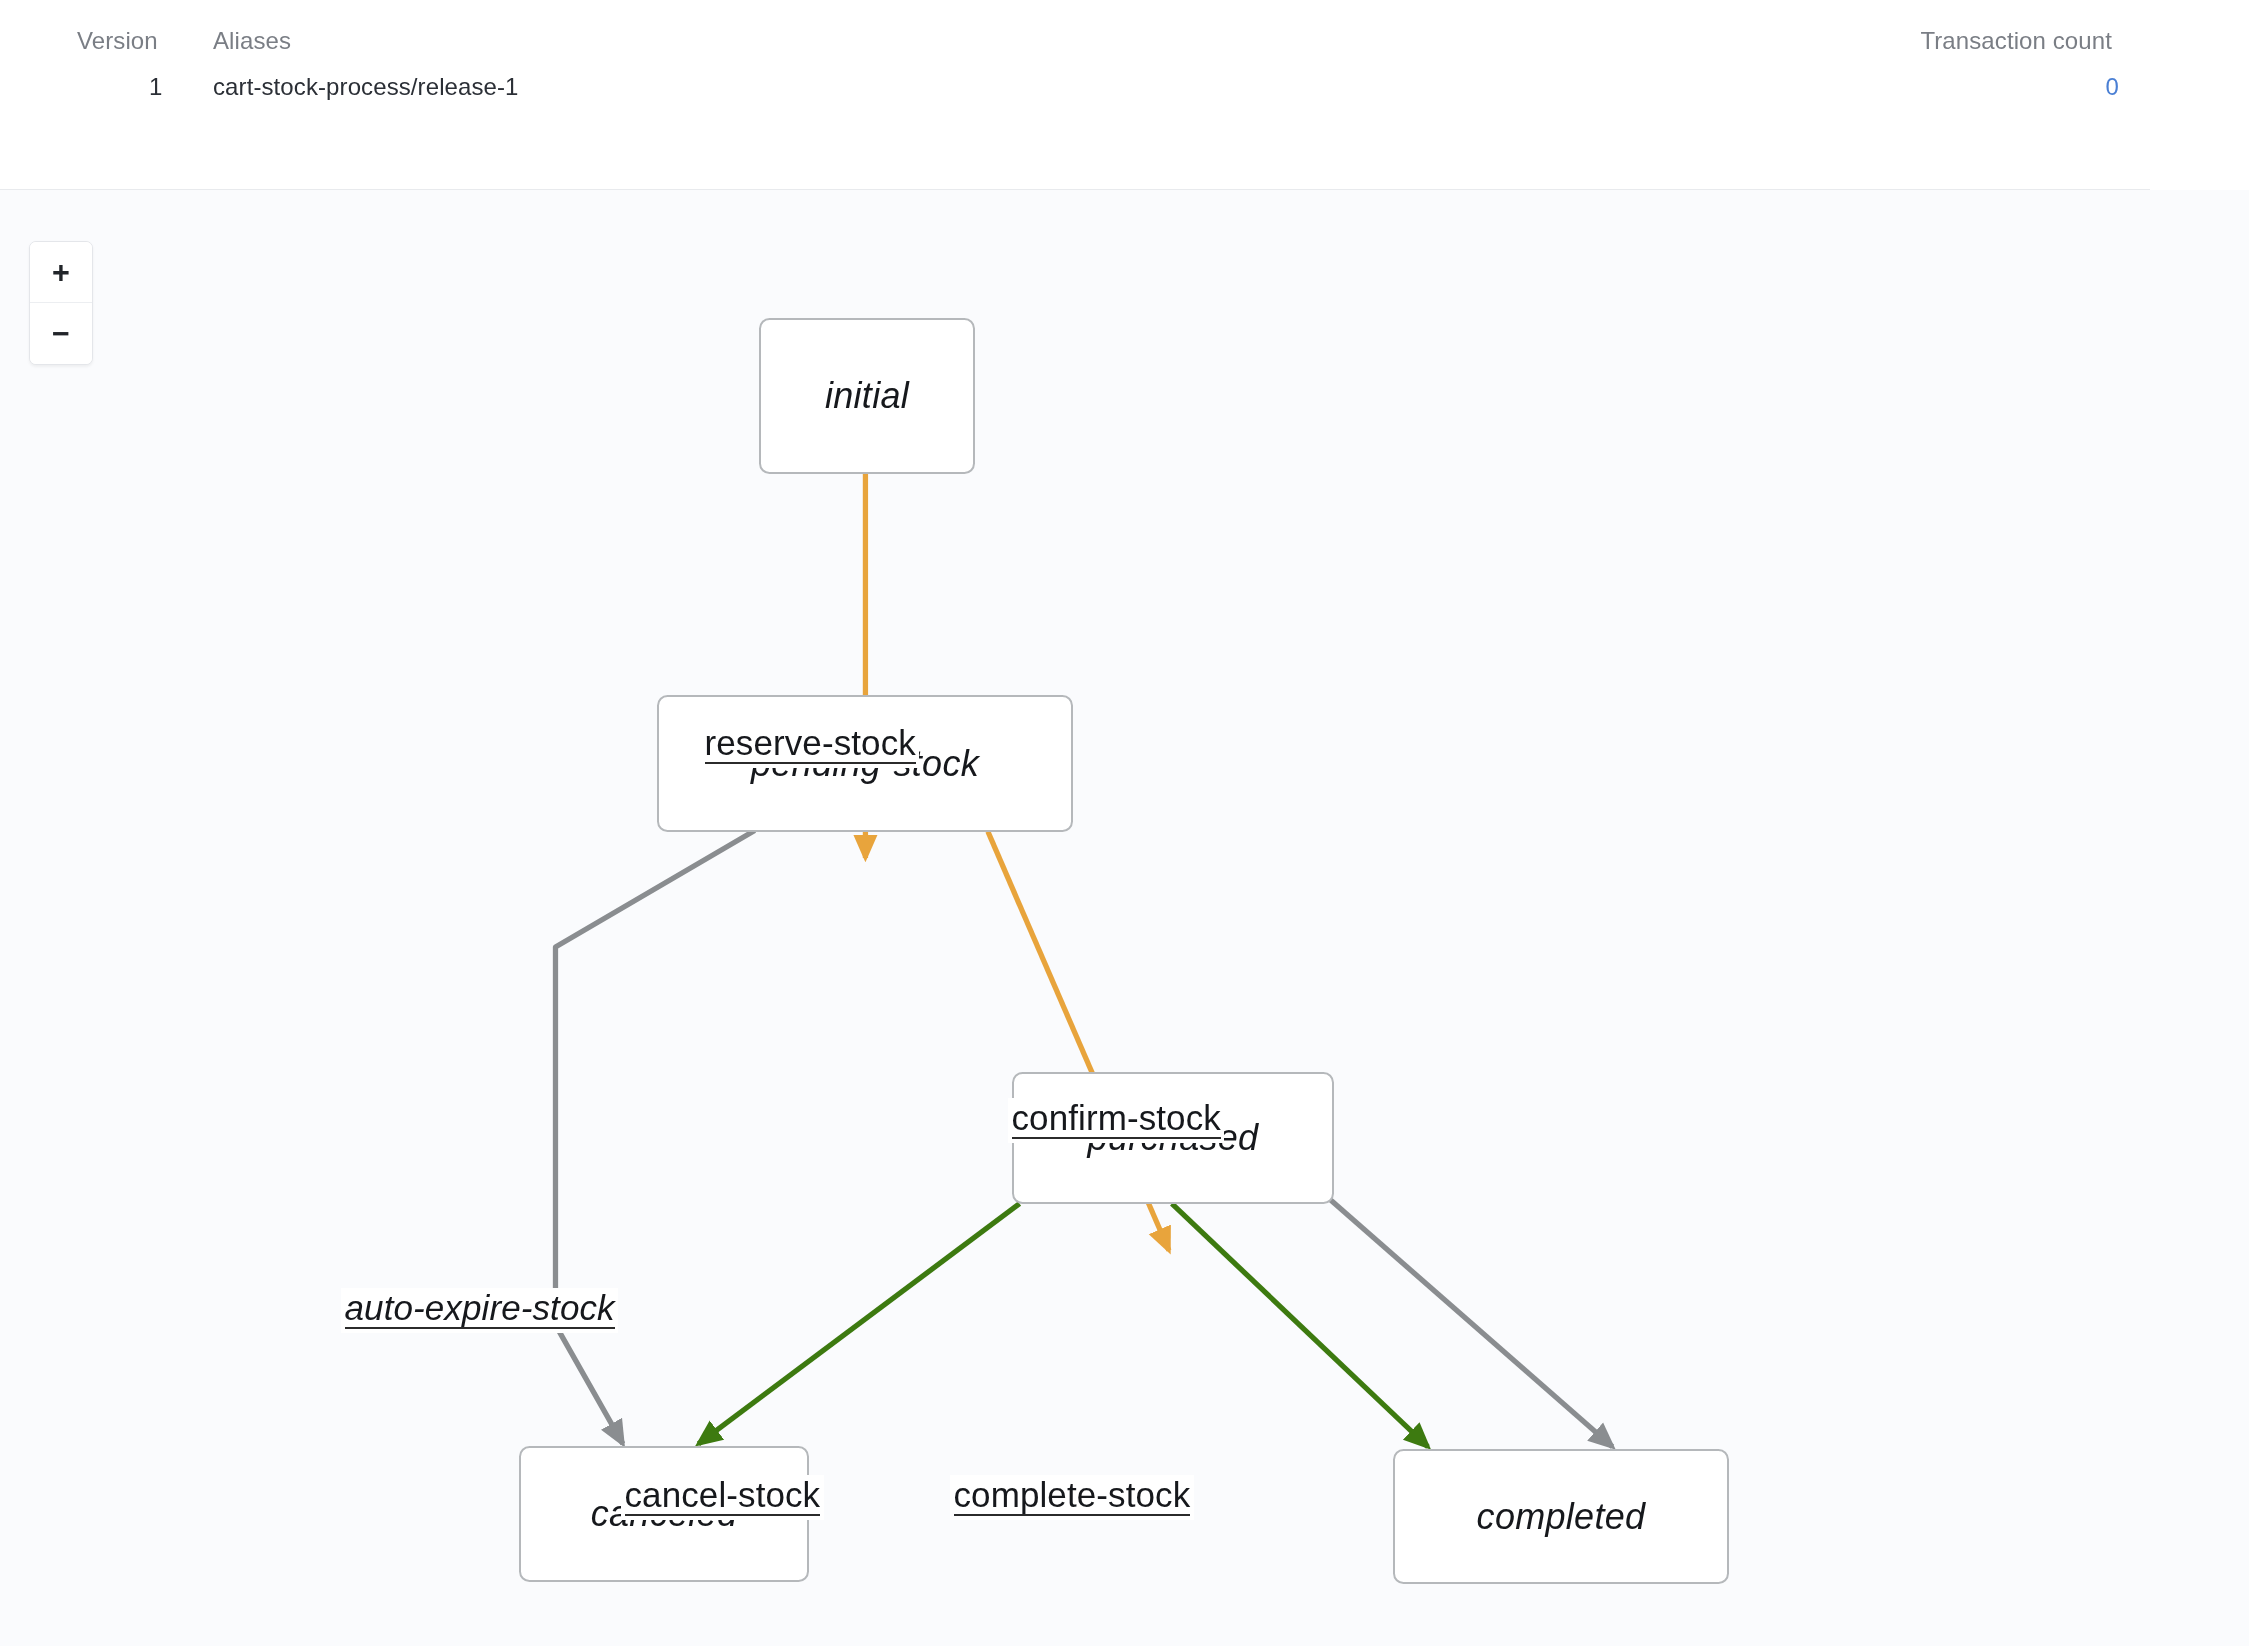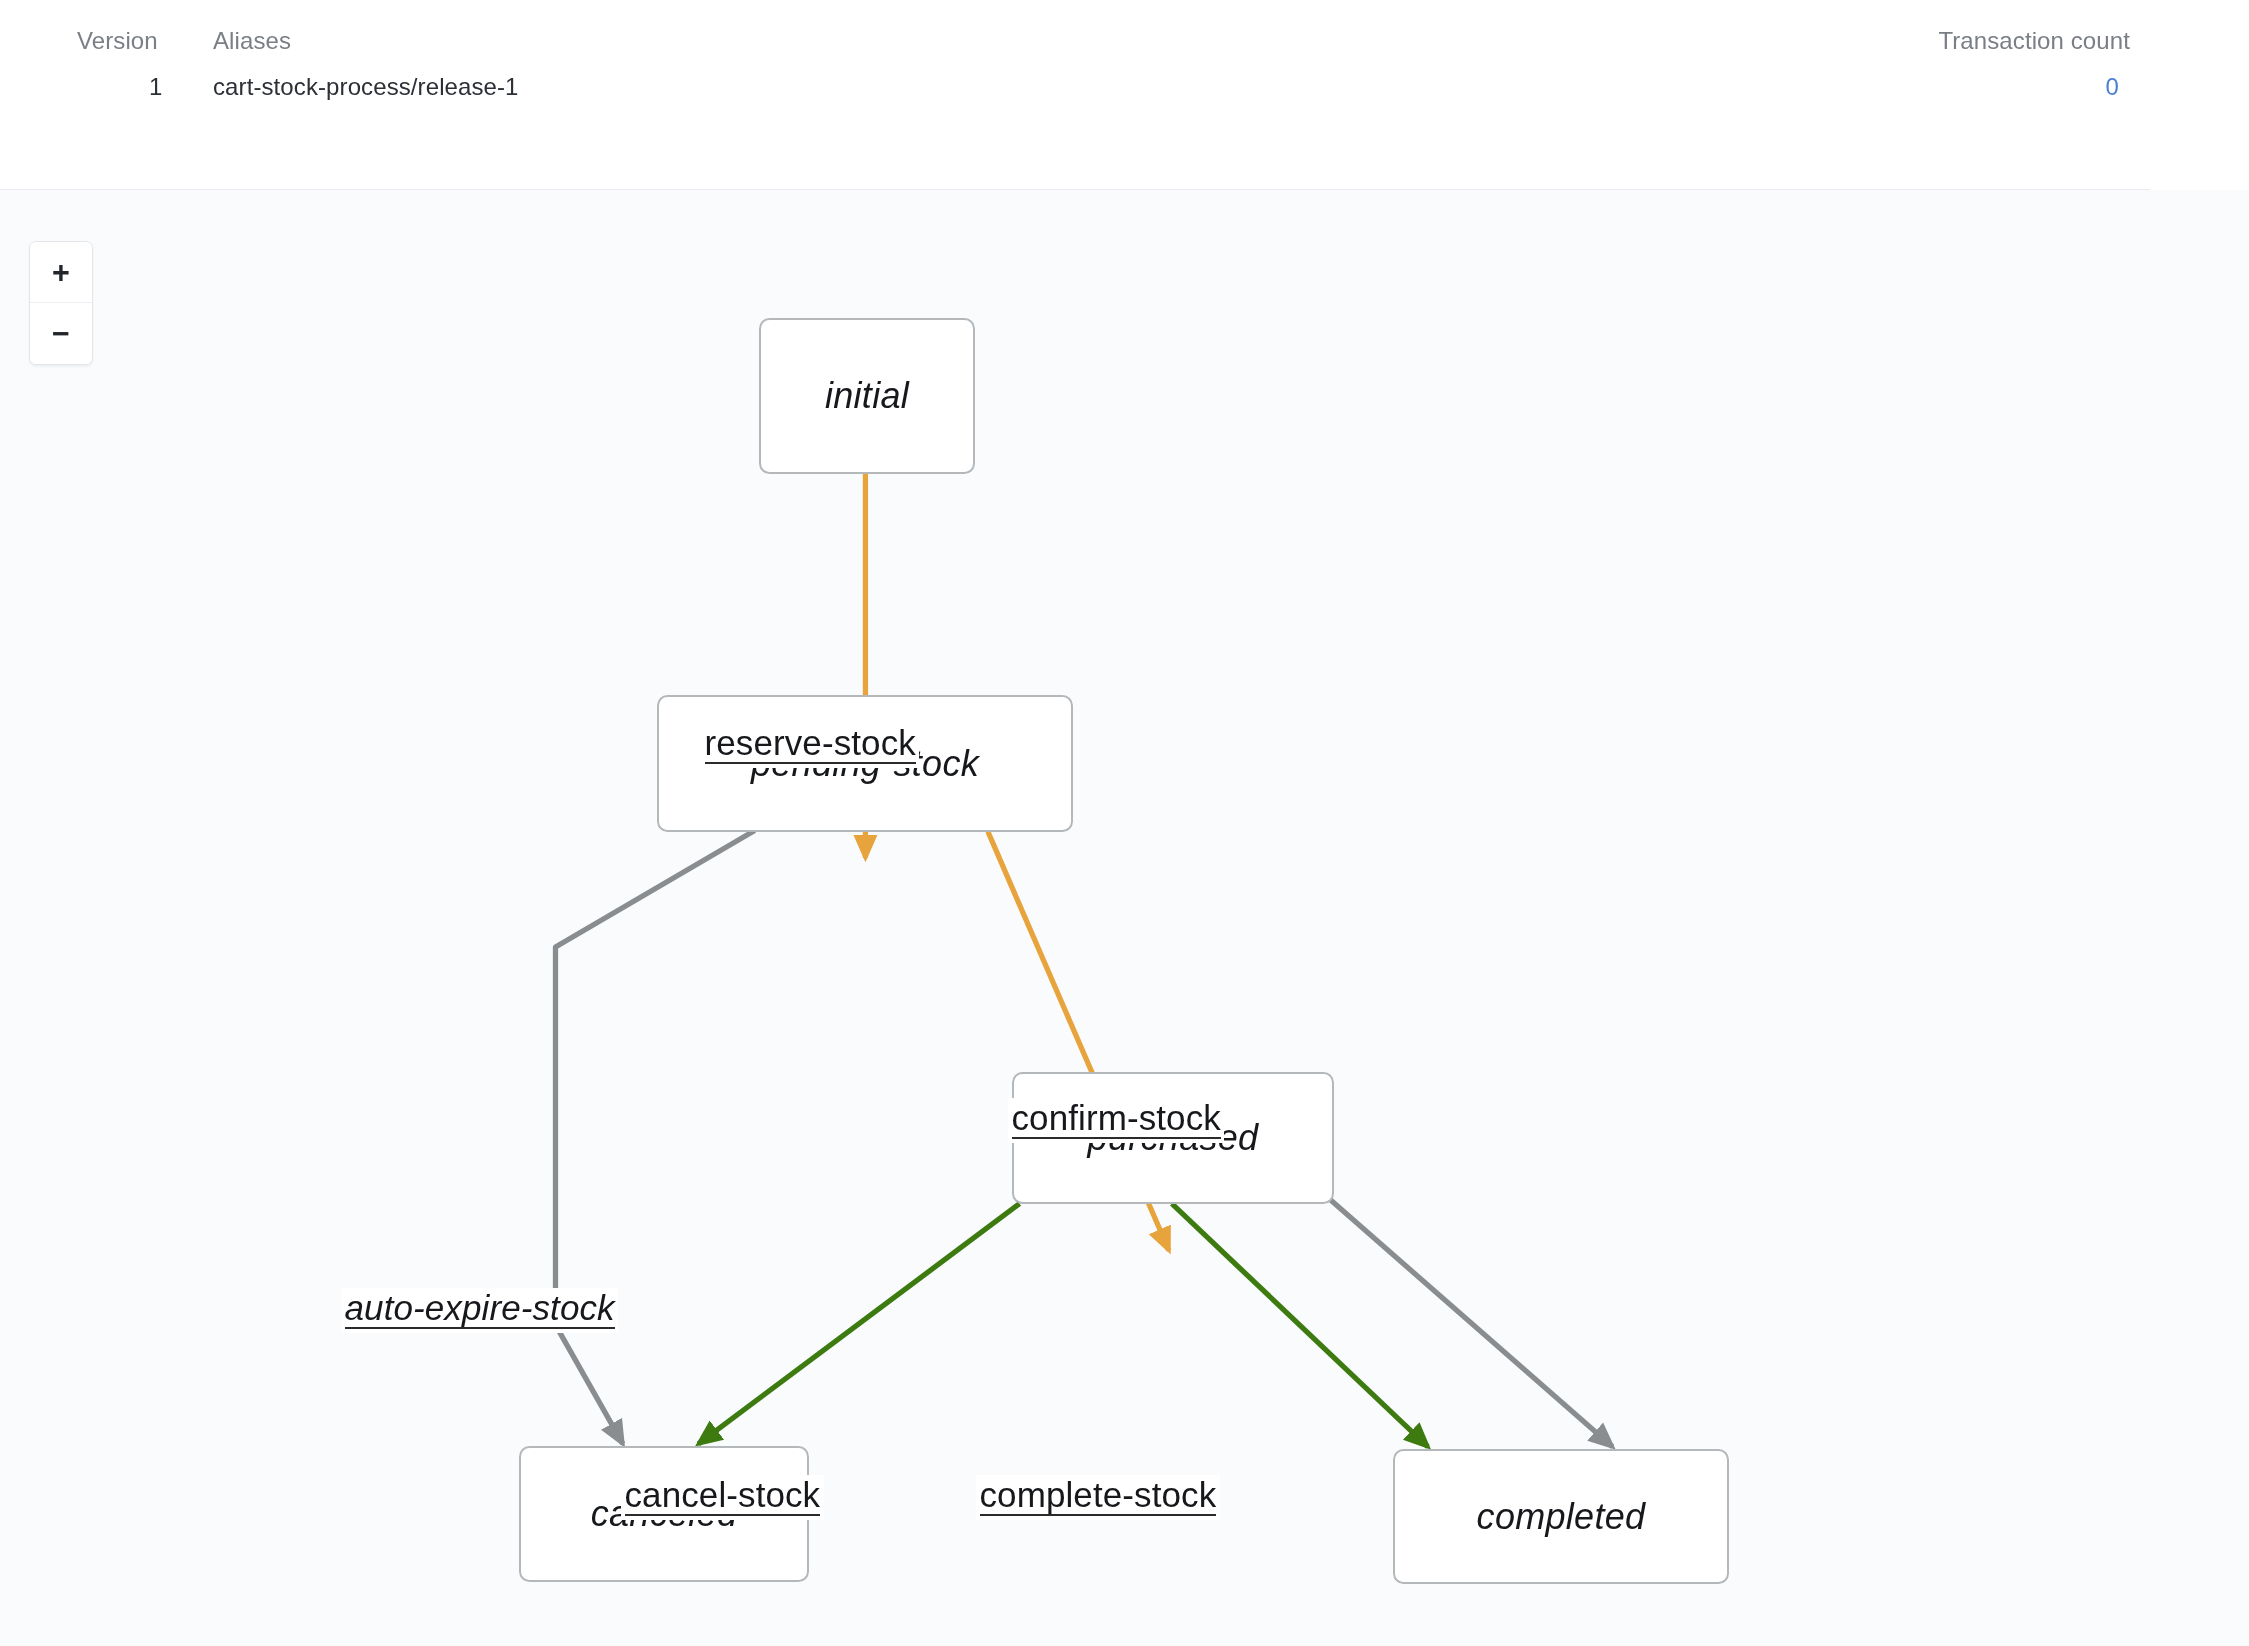--- a/index.html
+++ b/index.html
@@ -40,21 +40,21 @@
     font-size: 24px;
     color: #2b2f36;
     letter-spacing: 0.1px;
     white-space: nowrap;
     text-align: center;
   }
   #hdr-version-label   { left: 77px;  top: 27px; }
   #hdr-version-value   { left: 149px;  top: 73px; text-align: right; }
   #hdr-aliases-label   { left: 213px;  top: 27px; text-align: right; }
   #hdr-aliases-value   { left: 213px;  top: 73px; }
-  #hdr-txcount-label   { right: 20px;  top: 27px; }
+  #hdr-txcount-label   { right: 38px;  top: 27px; }
   #hdr-txcount-value   { right: 31px;  top: 73px; color: #4a7fd4; }
 
   
   #canvas {
     position: absolute;
     left: 0;
     top: 190px;
     width: 2250px;
     height: 1456px;
     background: #fafbfd;
@@ -214,19 +214,19 @@
   </div>
 
   <div class="edge-label" style="left:341px; top:1098px;font-style:italic;">
     <span class="edge-label-text">auto-expire-stock</span>
   </div>
 
   <div class="edge-label" style="left:621px; top:1285px;">
     <span class="edge-label-text">cancel-stock</span>
   </div>
 
-  <div class="edge-label" style="left:976px; top:1285px;">
+  <div class="edge-label" style="left:950px; top:1285px;">
     <span class="edge-label-text">complete-stock</span>
   </div>
 
 
 </div>
 
 
 </body></html>

